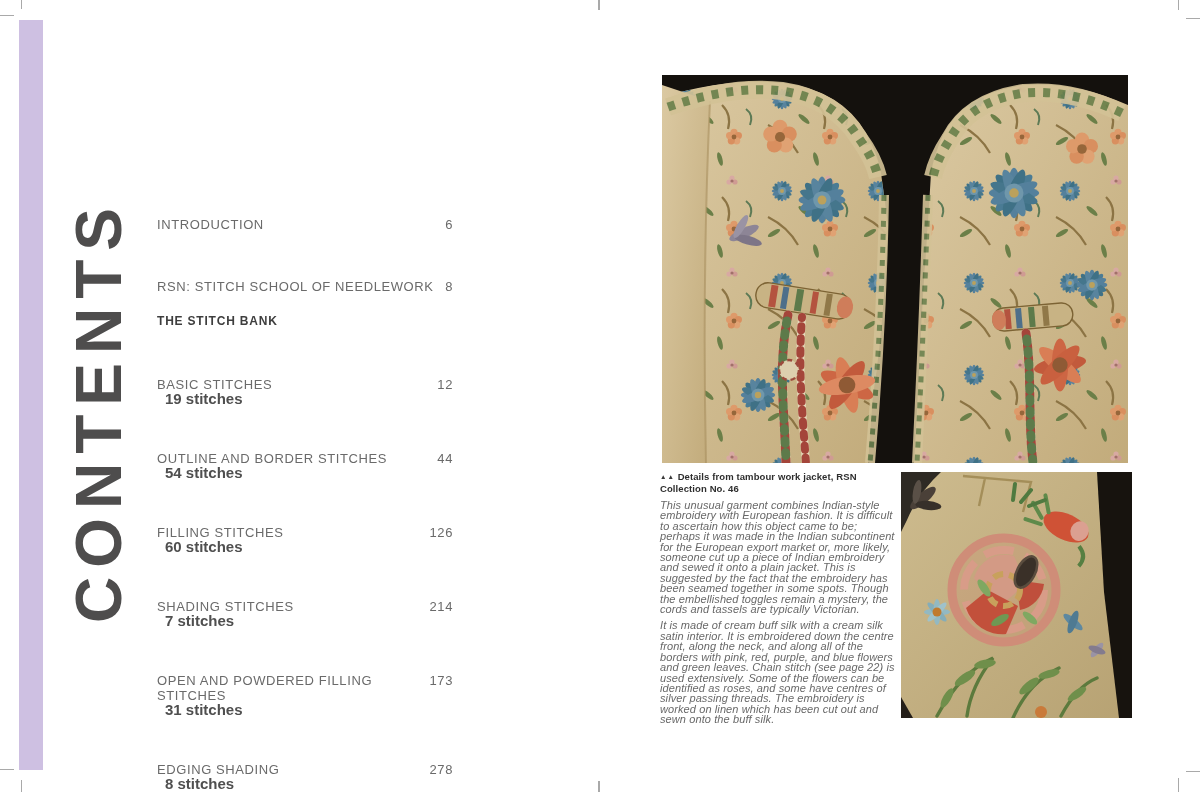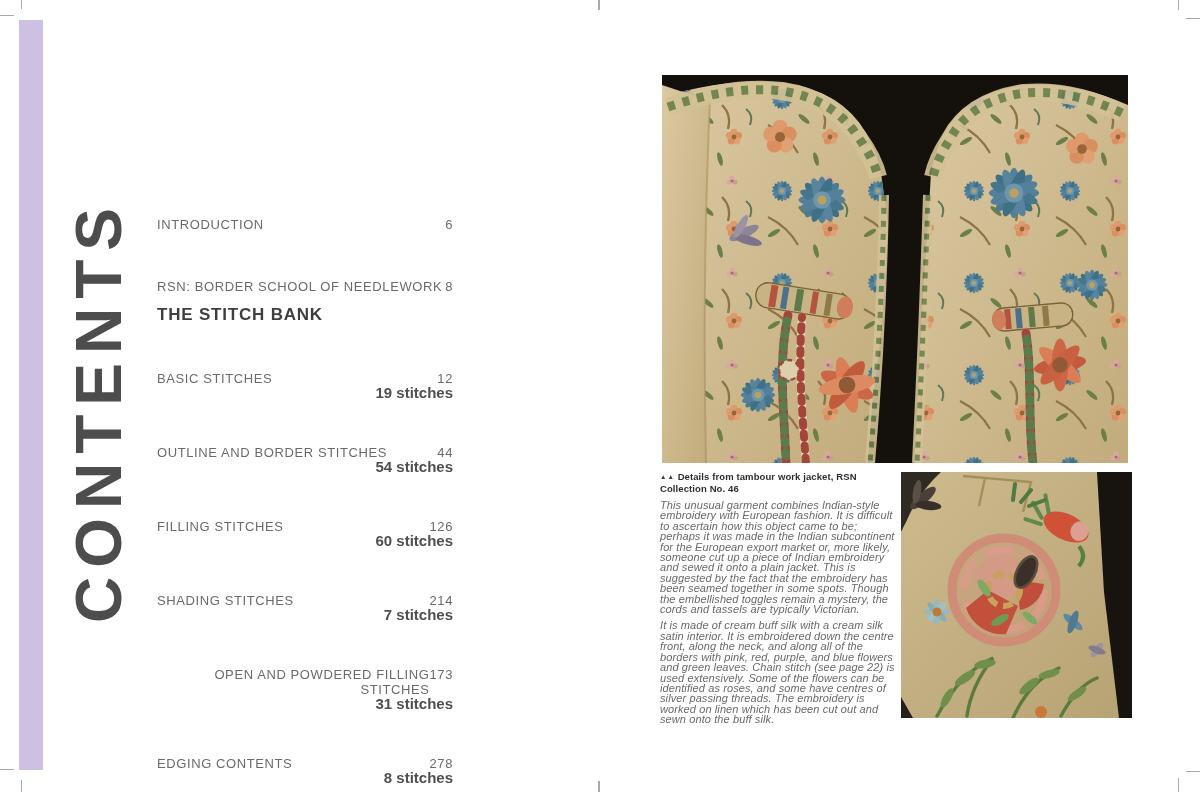--- a/index.html
+++ b/index.html
@@ -18,23 +18,23 @@
     font-size:64px;font-weight:700;letter-spacing:9px;color:#4e4d4d;
     white-space:nowrap;line-height:70px;
   }
   
   .toc{position:absolute;left:157px;top:170px;width:296px;color:#6e6e6e;}
   .toc-row{margin-bottom:7px;}
   .toc-main{display:flex;justify-content:space-between;align-items:baseline;
     font-size:13px;letter-spacing:.6px;line-height:15px;color:#6a6a6a;margin-top:47px;}
   .toc-page{font-size:13px;color:#6a6a6a;}
   .toc-sub{font-size:15px;font-weight:700;color:#4f4f4f;padding-left:8px;line-height:11px;margin-top:1px;}
-  .toc-group .toc-row{margin-bottom:9px;text-align:right;}
-  .toc-header{font-size:17px;font-weight:700;letter-spacing:.8px;color:#3e3e3e;
-    margin-top:12px;margin-bottom:10px;line-height:18px;}
+  .toc-group .toc-row{margin-bottom:9px;}
+  .toc-header{font-size:12px;font-weight:700;letter-spacing:.8px;color:#3e3e3e;
+    margin-top:18px;margin-bottom:10px;line-height:18px;}
   .toc-end{margin-top:17px;}
   
   .caption{position:absolute;left:660px;top:471px;width:238px;}
   .caption-title{font-size:9.5px;font-weight:700;color:#2e2e2e;line-height:11.5px;letter-spacing:.1px;}
   .caption-title .tri{font-size:6.5px;letter-spacing:1px;vertical-align:1px;color:#3a3a3a;}
   .caption p{font-style:italic;font-size:11px;line-height:10.4px;color:#686868;margin:6px 0 0 0;letter-spacing:.1px;}
   
   .photo{position:absolute;display:block;}
   #photo-main{left:662px;top:75px;}
   #photo-detail{left:901px;top:472px;}
@@ -62,21 +62,21 @@
   <div class="toc-row">
     <div class="toc-main">
       <span class="toc-label">INTRODUCTION</span>
       <span class="toc-page">6</span>
     </div>
 
   </div>
 
   <div class="toc-row">
     <div class="toc-main">
-      <span class="toc-label">RSN: BORDER SCHOOL OF NEEDLEWORK</span>
+      <span class="toc-label">RSN: STITCH SCHOOL OF NEEDLEWORK</span>
       <span class="toc-page">8</span>
     </div>
 
   </div>
 </div>
   <div class="toc-header">THE STITCH BANK</div>
   <div id="toc-section" class="toc-group">
   <div class="toc-row">
     <div class="toc-main">
       <span class="toc-label">BASIC STITCHES</span>
@@ -112,21 +112,21 @@
   <div class="toc-row">
     <div class="toc-main">
       <span class="toc-label">OPEN AND POWDERED FILLING STITCHES</span>
       <span class="toc-page">173</span>
     </div>
     <div class="toc-sub">31 stitches</div>
   </div>
 
   <div class="toc-row">
     <div class="toc-main">
-      <span class="toc-label">EDGING CONTENTS</span>
+      <span class="toc-label">EDGING SHADING</span>
       <span class="toc-page">278</span>
     </div>
     <div class="toc-sub">8 stitches</div>
   </div>
 
   <div class="toc-row">
     <div class="toc-main">
       <span class="toc-label">EMBELLISHMENT STITCHES</span>
       <span class="toc-page">292</span>
     </div>

